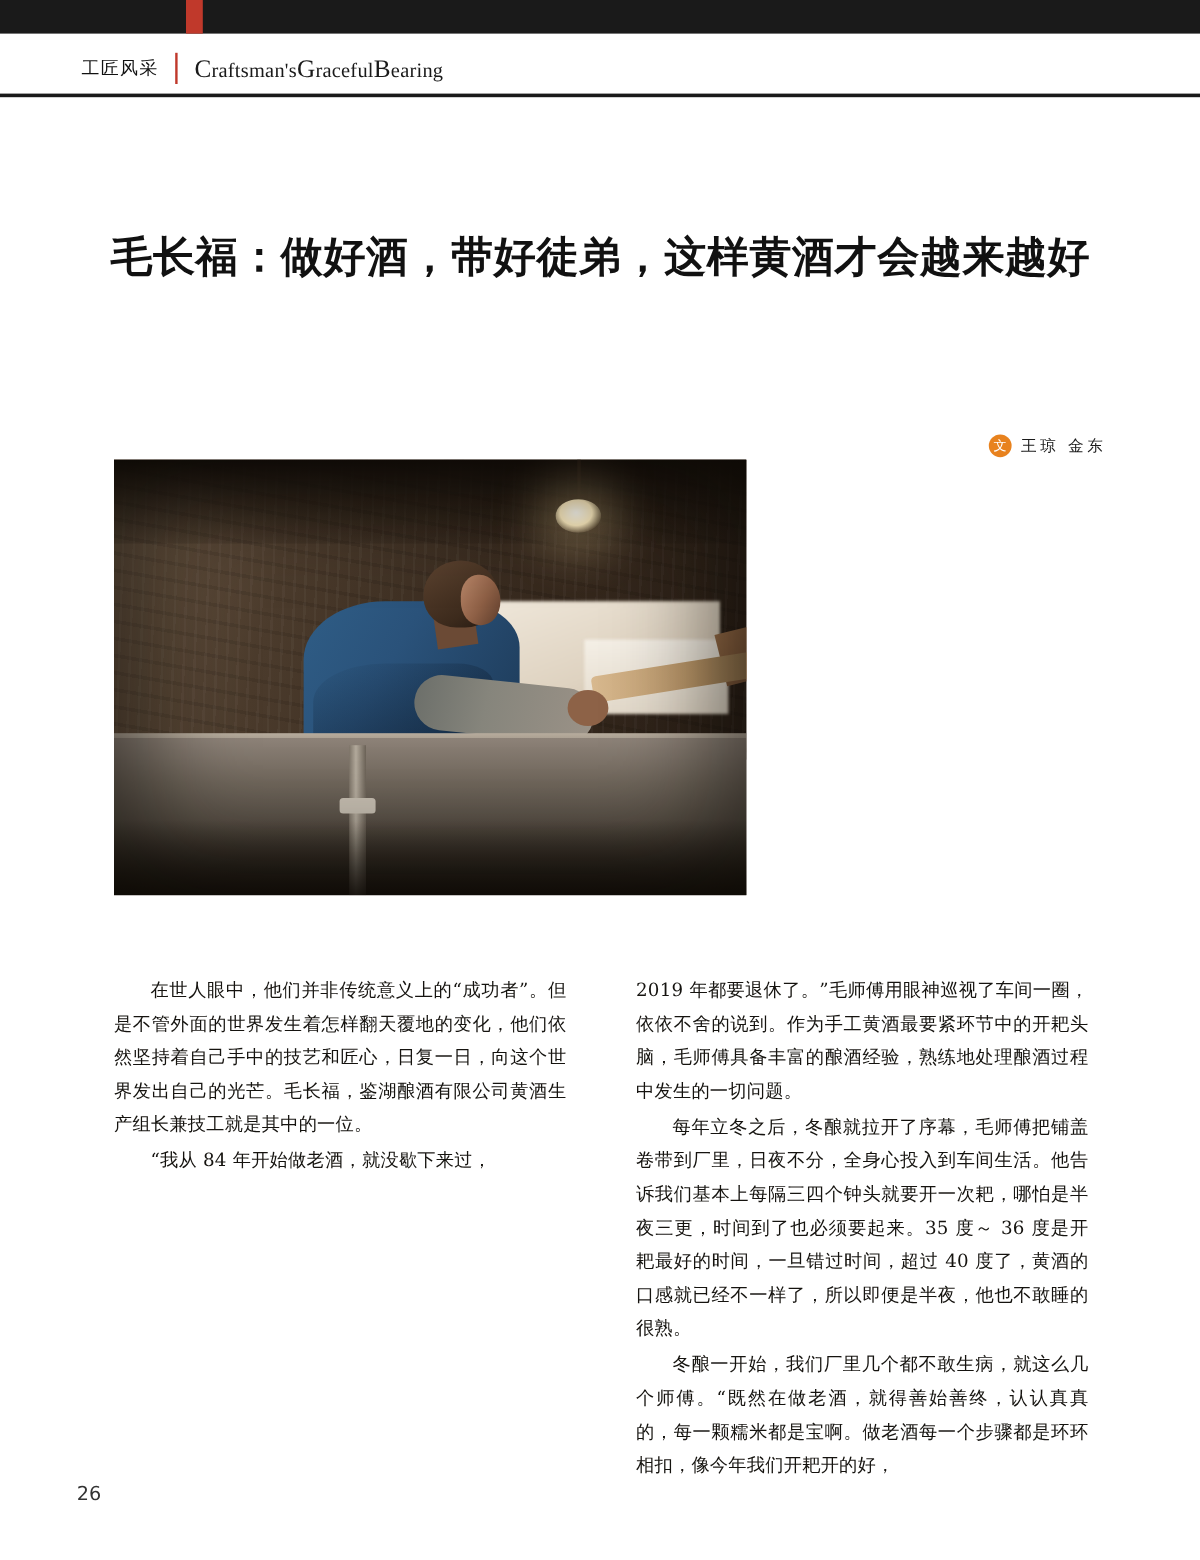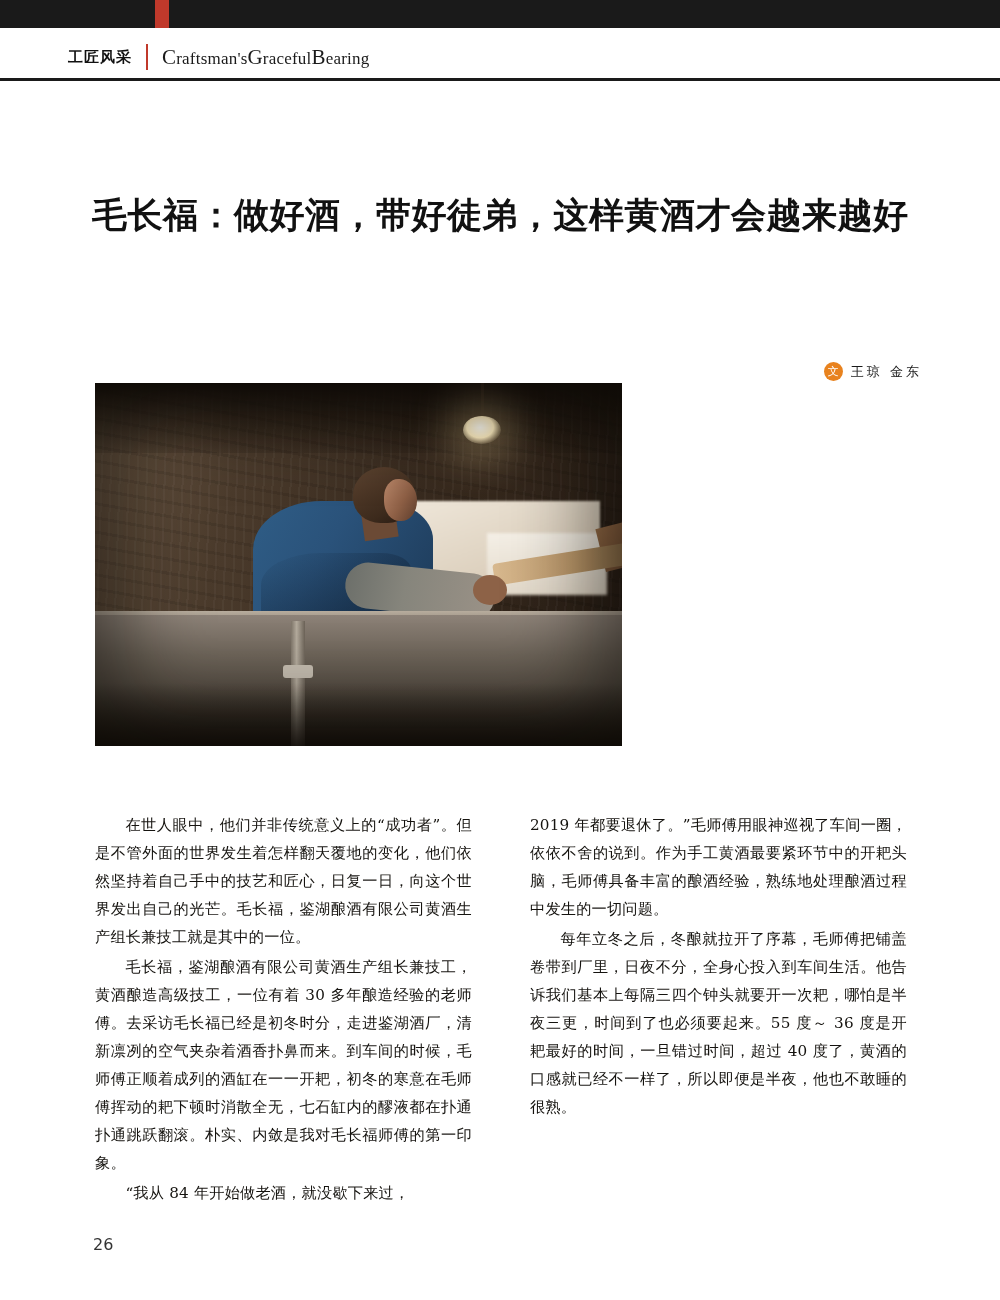--- a/index.html
+++ b/index.html
@@ -43,21 +43,21 @@
     position: absolute;
     top: 40px;
     left: 68px;
     height: 34px;
     display: flex;
     align-items: center;
   }
   .header-cn {
     font-family: "DejaVu Sans", "Liberation Sans", sans-serif;
     font-size: 15px;
-    font-weight: bold;
+    font-weight: normal;
     color: #111111;
     letter-spacing: 1px;
     white-space: nowrap;
   }
   .header-divider {
     width: 2px;
     height: 26px;
     background: #c0392b;
     margin: 0 14px;
   }
@@ -258,21 +258,20 @@
   .col p.noindent { text-indent: 0; }
 
   
   .page-number {
     position: absolute;
     left: 64px;
     top: 1235px;
     font-family: "DejaVu Sans", "Liberation Sans", sans-serif;
     font-size: 16px;
     color: #333333;
-    margin-left: 29px;
   }
 </style>
 </head>
 <body>
 
 <div class="top-band">
   <div class="top-band-accent"></div>
 </div>
 
 <div class="header-row">
@@ -310,22 +309,22 @@
   <div class="ph-layer ph-vat-front"></div>
   <div class="ph-layer ph-pipe"></div>
   <div class="ph-layer ph-pipe-j"></div>
   <div class="ph-layer ph-vat-shadow"></div>
   <div class="ph-layer ph-vignette"></div>
 </div>
 
 <div class="body-cols">
   <div class="col">
     <p>在世人眼中，他们并非传统意义上的“成功者”。但是不管外面的世界发生着怎样翻天覆地的变化，他们依然坚持着自己手中的技艺和匠心，日复一日，向这个世界发出自己的光芒。毛长福，鉴湖酿酒有限公司黄酒生产组长兼技工就是其中的一位。</p>
-    <p>毛长福，鉴湖酿酒有限公司黄酒生产组长兼技工，黄酒酿造高级技工，一位有着 30 多年酿造经验的老师傅。去采访毛长福已经是初冬时分，走进鉴湖酒厂，清新凛冽的空气夹杂着酒香扑鼻而来。到车间的时候，毛师傅正顺着成列的酒缸在一一开耙，初冬的寒意在毛师傅挥动的耙下顿时消散全无，七石缸内的醪液都在扑通扑通跳跃翻滚。朴实、内敛是我对毛长福师傅的第一印象。</p>
     <p>“我从 84 年开始做老酒，就没歇下来过，</p>
   </div>
   <div class="col">
     <p class="noindent">2019 年都要退休了。”毛师傅用眼神巡视了车间一圈，依依不舍的说到。作为手工黄酒最要紧环节中的开耙头脑，毛师傅具备丰富的酿酒经验，熟练地处理酿酒过程中发生的一切问题。</p>
-    <p>每年立冬之后，冬酿就拉开了序幕，毛师傅把铺盖卷带到厂里，日夜不分，全身心投入到车间生活。他告诉我们基本上每隔三四个钟头就要开一次耙，哪怕是半夜三更，时间到了也必须要起来。55 度～ 36 度是开耙最好的时间，一旦错过时间，超过 40 度了，黄酒的口感就已经不一样了，所以即便是半夜，他也不敢睡的很熟。</p>
+    <p>每年立冬之后，冬酿就拉开了序幕，毛师傅把铺盖卷带到厂里，日夜不分，全身心投入到车间生活。他告诉我们基本上每隔三四个钟头就要开一次耙，哪怕是半夜三更，时间到了也必须要起来。35 度～ 36 度是开耙最好的时间，一旦错过时间，超过 40 度了，黄酒的口感就已经不一样了，所以即便是半夜，他也不敢睡的很熟。</p>
+    <p>冬酿一开始，我们厂里几个都不敢生病，就这么几个师傅。“既然在做老酒，就得善始善终，认认真真的，每一颗糯米都是宝啊。做老酒每一个步骤都是环环相扣，像今年我们开耙开的好，</p>
   </div>
 </div>
 
 <div class="page-number">26</div>
 
 </body></html>

